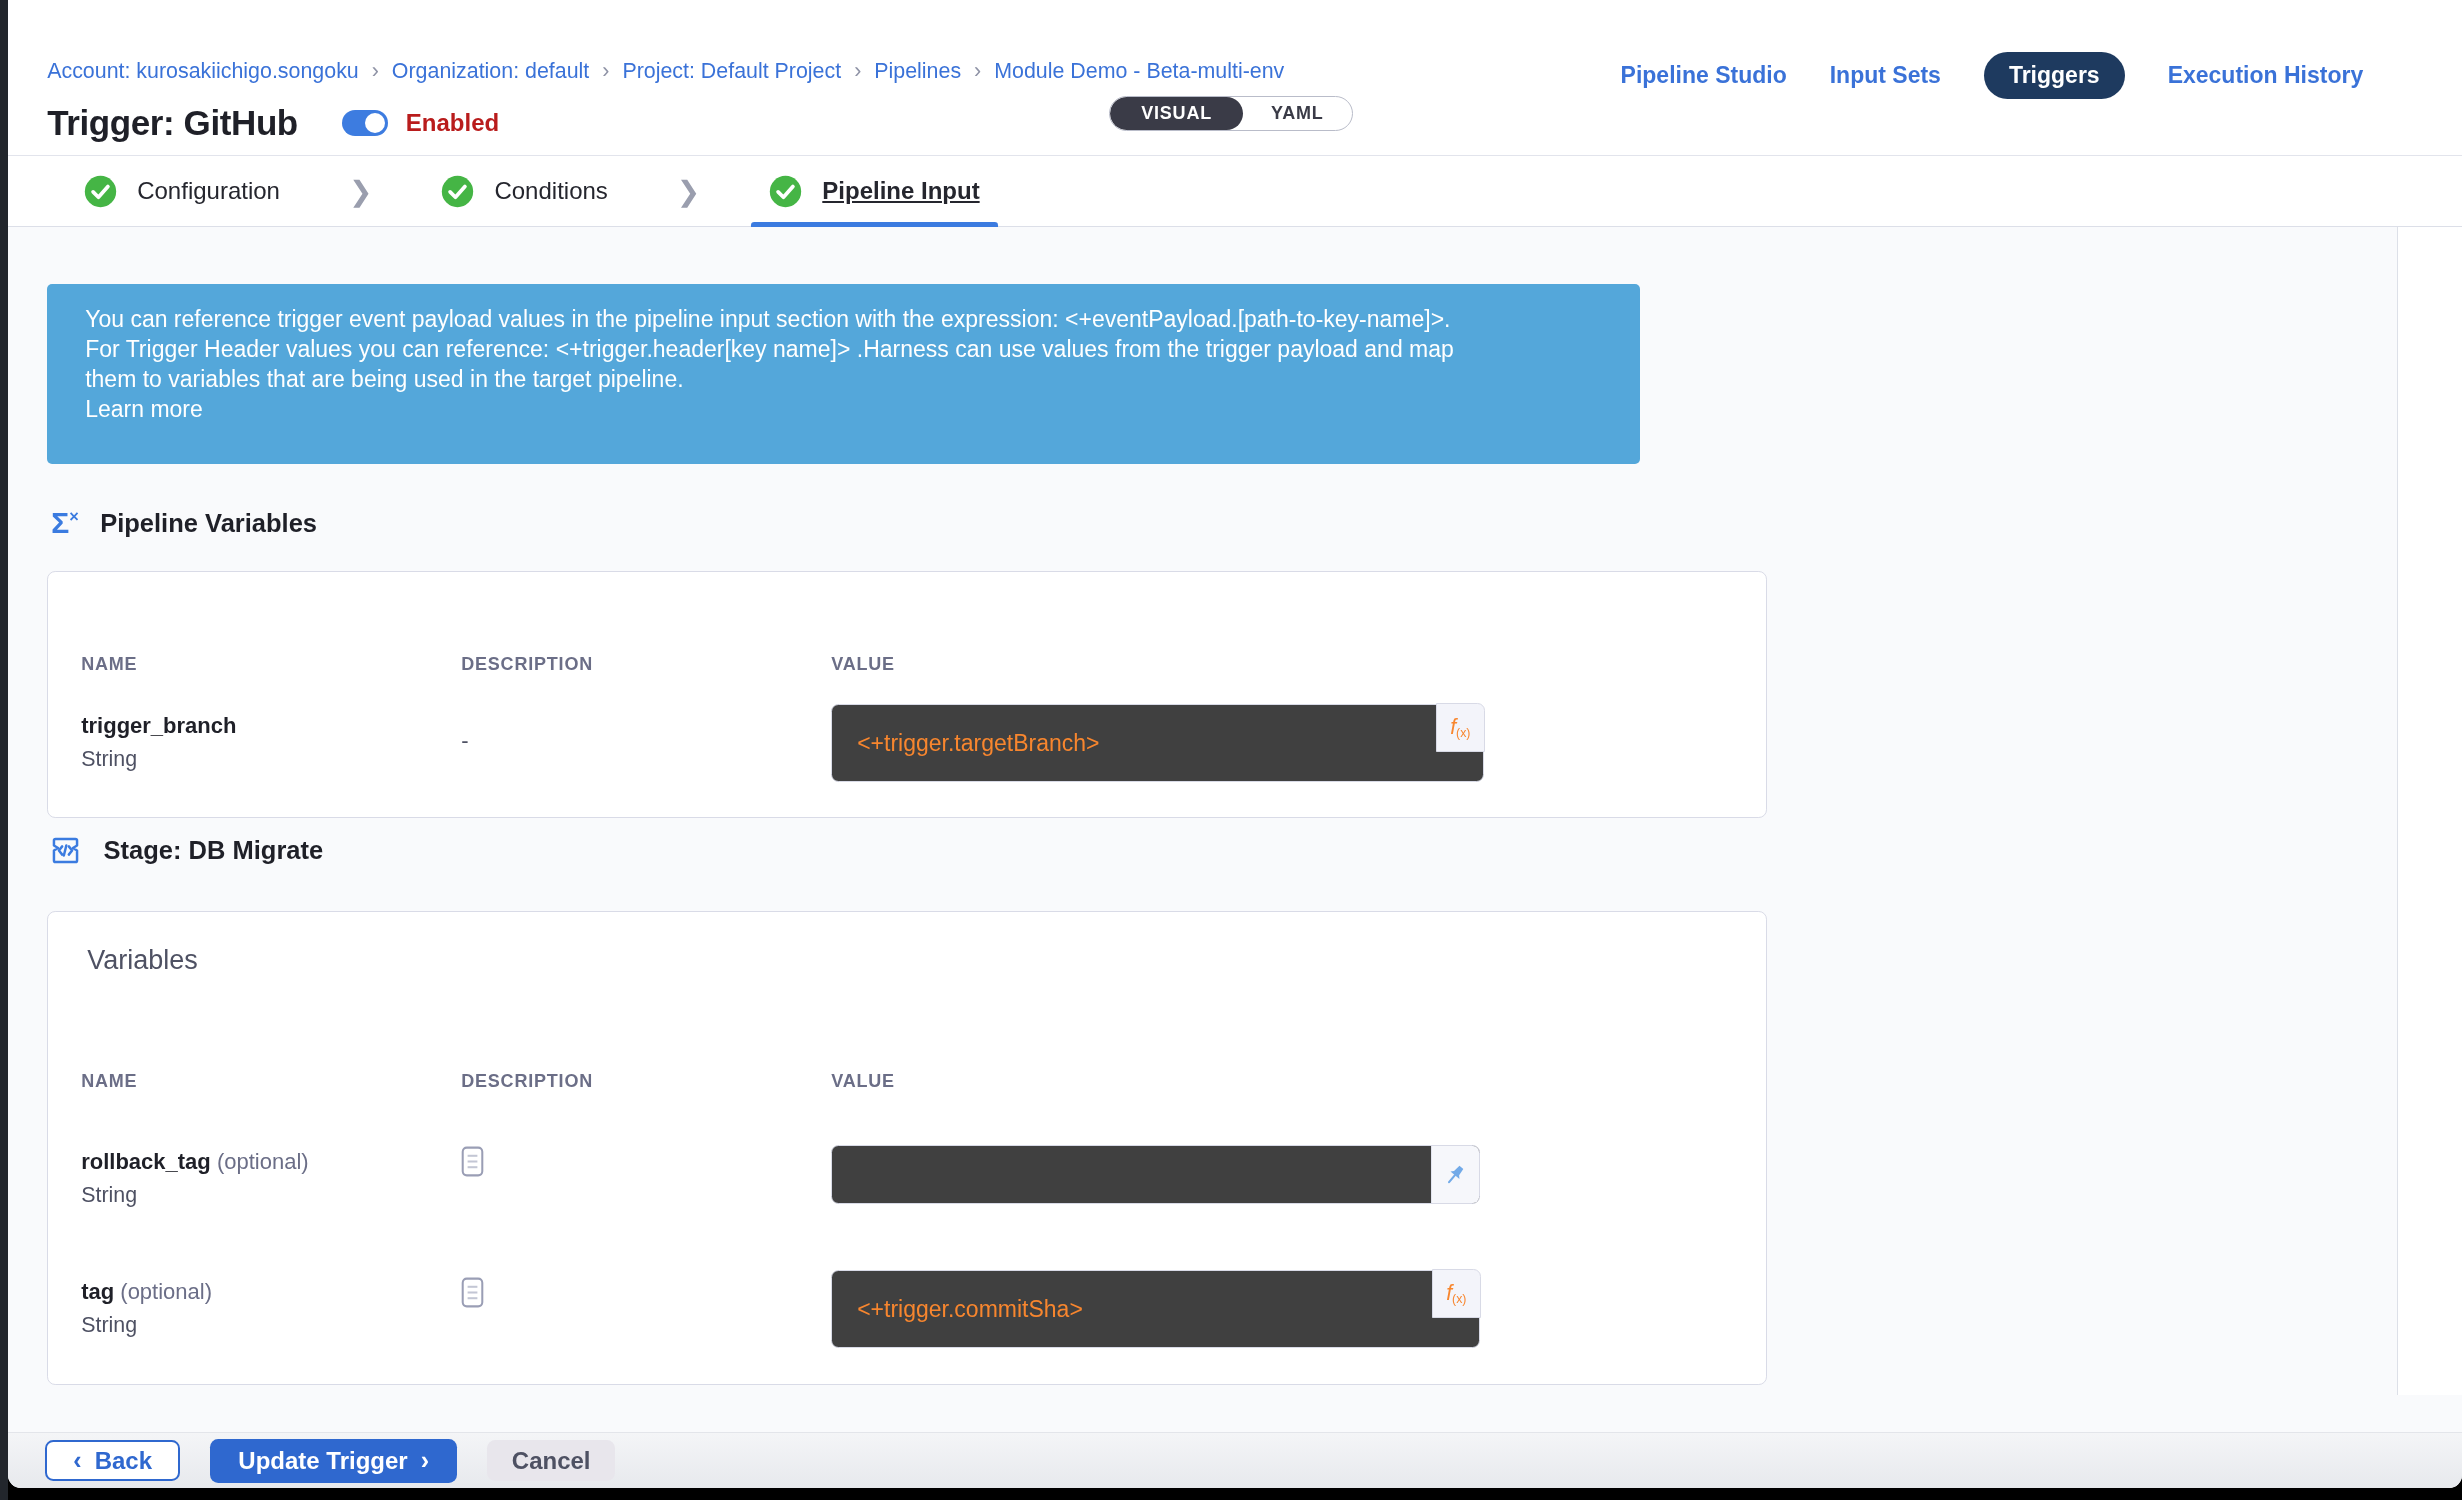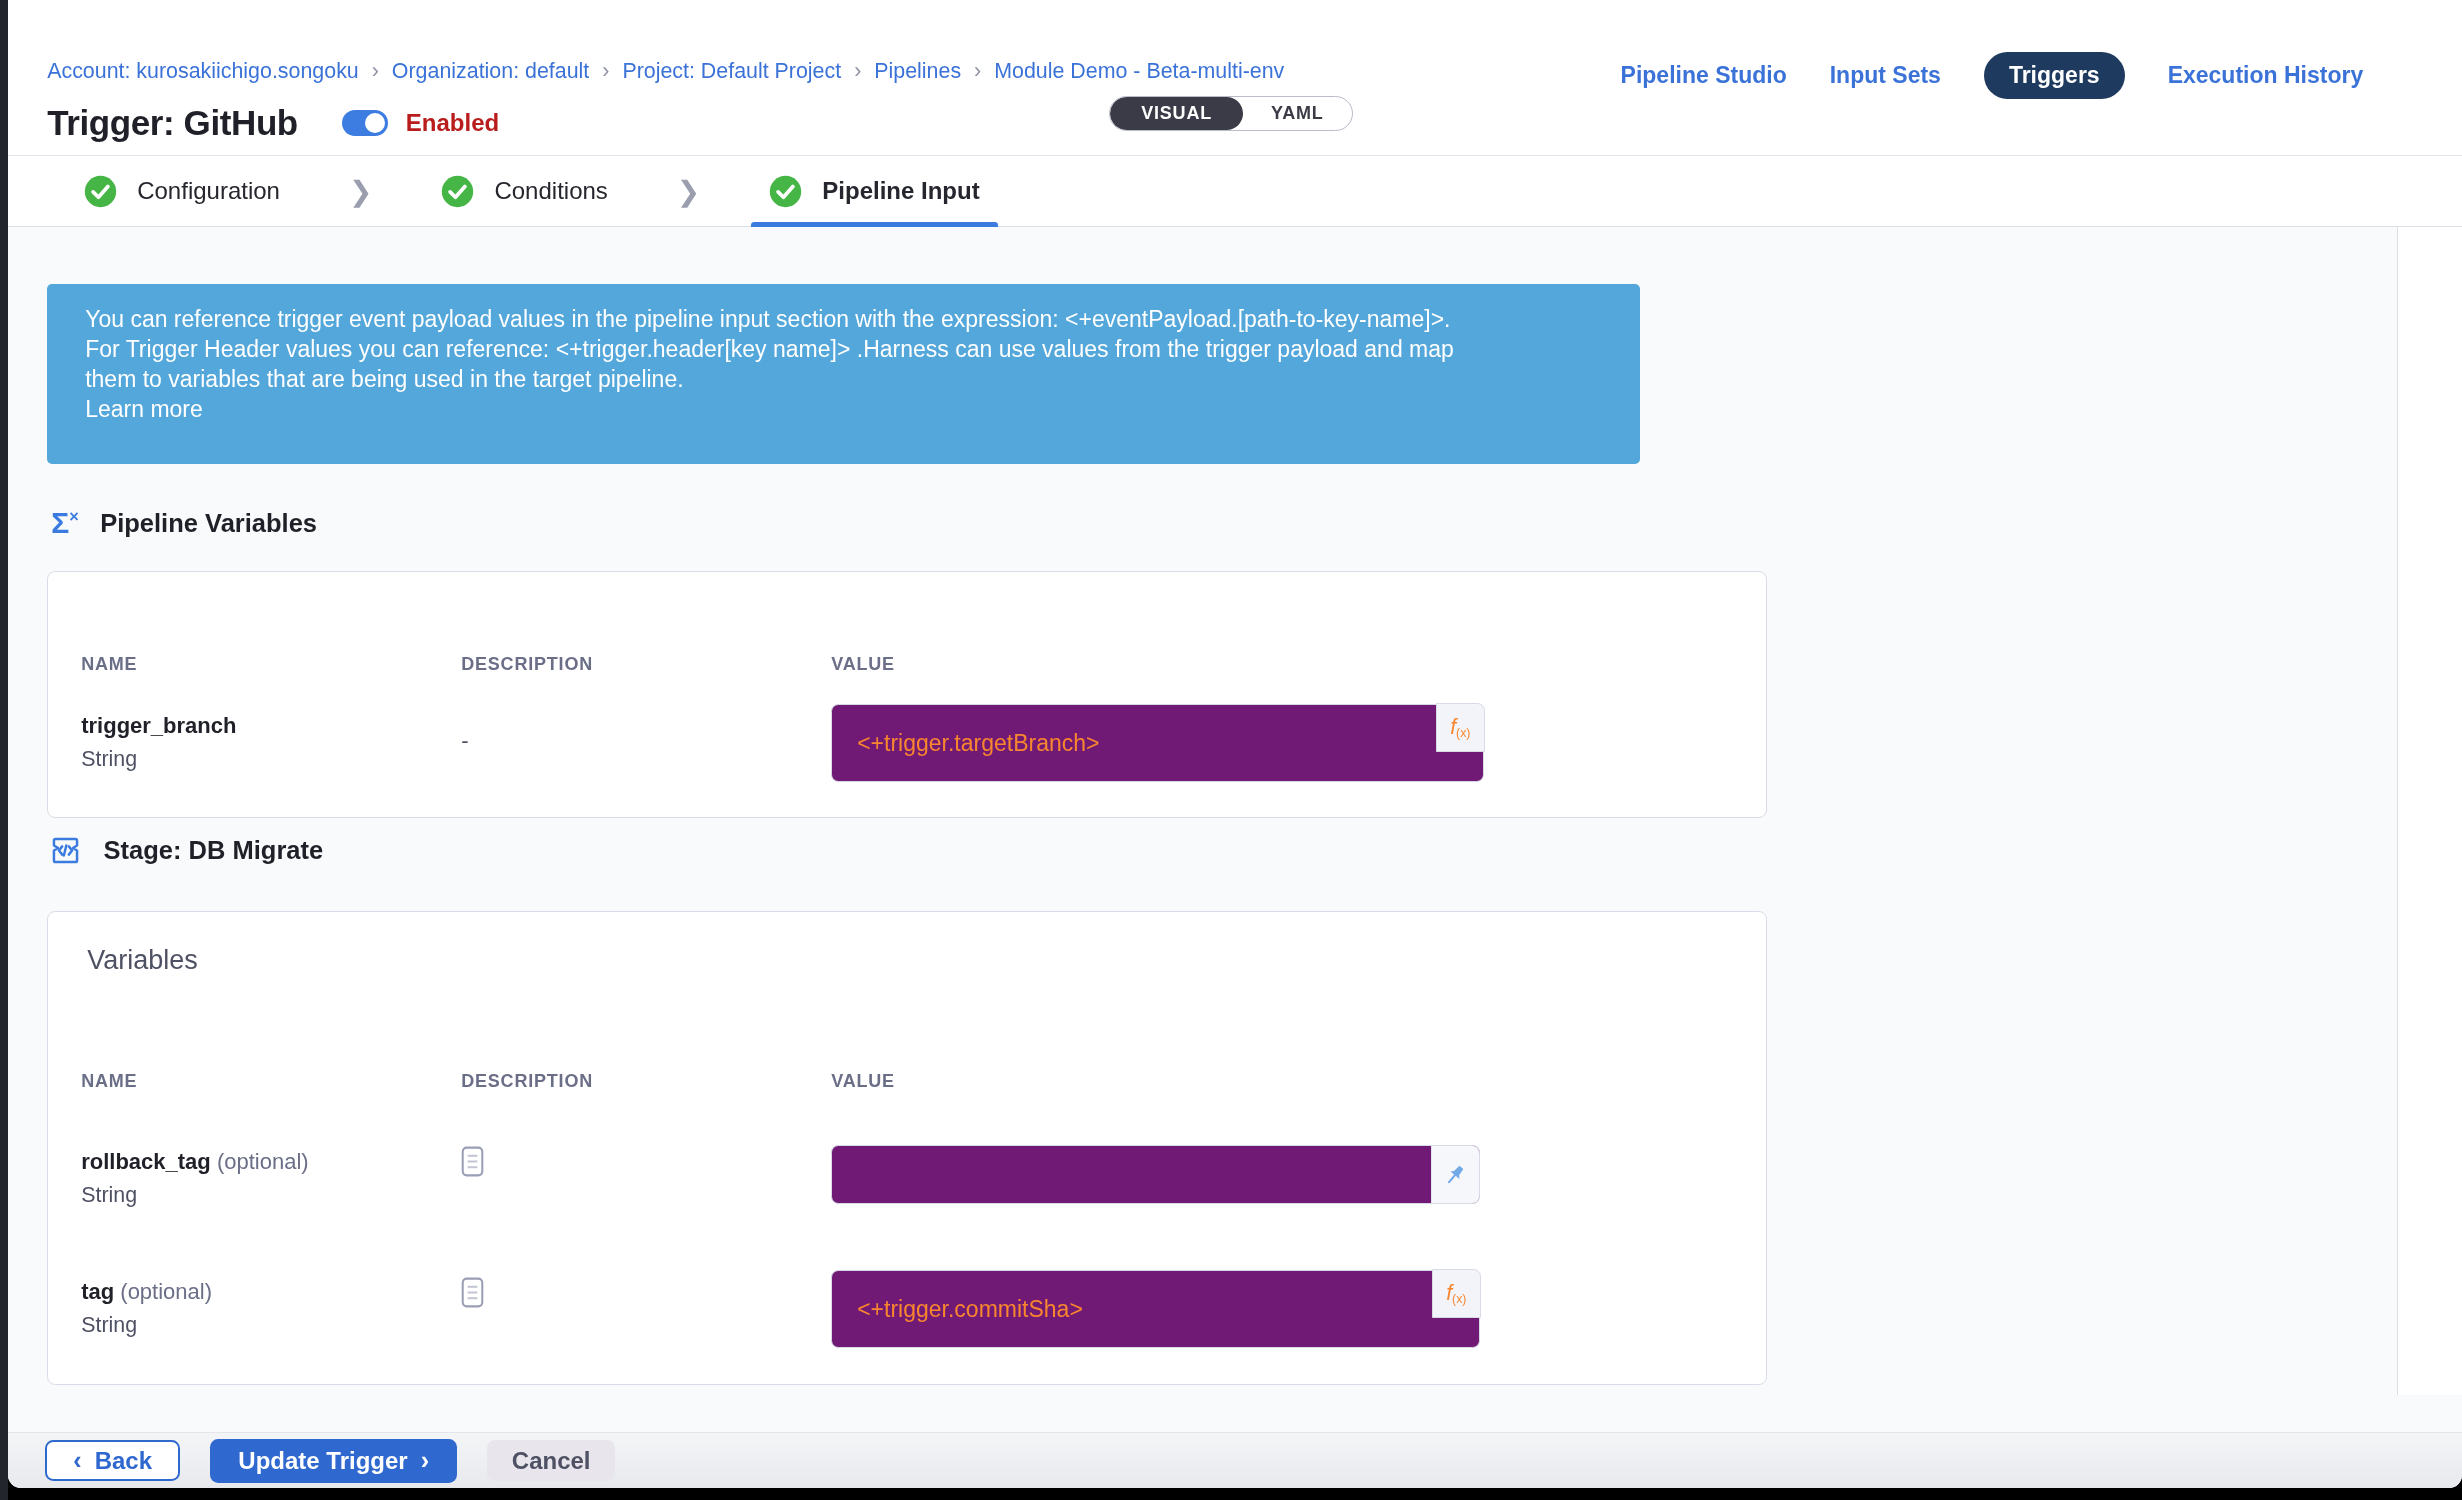--- a/index.html
+++ b/index.html
@@ -34,21 +34,21 @@
   .mode-seg { font-size:18px; font-weight:700; letter-spacing:0.8px; padding:0 28px; display:flex;
               align-items:center; color:#3a3b47; cursor:pointer; }
   .mode-seg.selected { background:#3a3b47; color:#fff; border-radius:821px; padding:0 31px; }
 
   
   .wizard-bar { position:absolute; left:0; top:155px; width:100%; height:72px; background:#fff;
                 border-top:1.6px solid #e2e4ec; border-bottom:1.6px solid #dcdfe8;
                 display:flex; align-items:center; padding-left:58px; }
   .wtab { position:relative; display:flex; align-items:center; gap:20px; padding:0 18px; height:100%;
           font-size:24px; color:#25262e; cursor:pointer; }
-  .wtab.active { font-weight:700; }
+  .wtab.active { font-weight:700;text-decoration:underline; }
   .wtab.active .underline { position:absolute; left:0; right:0; bottom:-1.6px; height:5.8px;
                             background:#3b7be0; border-radius:3.3px 3.3px 0 0; }
   .wtab-sep { color:#9a9eae; font-size:28px; margin:0 51px; font-weight:400; }
   .check-icon { width:33px; height:33px; flex:none; }
 
   
   .content { position:absolute; left:0; top:227px; width:100%; height:1205px; background:#f9fafc; }
   .right-gutter { position:absolute; right:0; top:0; width:65px; height:1168px; background:#fff;
                   border-left:1.6px solid #dde0e8; }
 
@@ -69,21 +69,21 @@
               color:#6b6e87; }
   .col-name { position:absolute; left:33px; }
   .col-desc { position:absolute; left:413px; }
   .col-value { position:absolute; left:783px; }
 
   .var-name { font-size:22px; font-weight:700; color:#1f2028; }
   .var-name .opt { font-weight:400; color:#6b6e87; }
   .var-type { font-size:21.4px; color:#4e5163; margin-top:8.2px; }
   .desc-dash { font-size:22px; color:#4e5163; }
 
-  .value-box { position:absolute; background:#701a75; border:1.6px solid #d8dae6; border-radius:7.4px; }
+  .value-box { position:absolute; background:#404040; border:1.6px solid #d8dae6; border-radius:7.4px; }
   .value-box .expr { position:absolute; left:25px; top:50%; transform:translateY(-50%);
                      font-size:23px; color:#f8862e; white-space:nowrap; }
   .fx-seg { position:absolute; right:-1.6px; top:-1.6px; width:49px; height:49px; background:#f3f4fa;
             border:1.6px solid #d8dae6; border-radius:0 7.4px 0 0; display:flex; align-items:center;
             justify-content:center; color:#f8862e; cursor:pointer; }
   .fx-seg .fx-f { font-size:21.4px; font-style:italic; }
   .fx-seg .fx-sub { font-size:12.3px; margin-top:10px; }
   .pin-seg { position:absolute; right:0; top:0; bottom:0; width:48px; border-left:1.6px solid #e2e4ee;
              display:flex; align-items:center; justify-content:center; cursor:pointer;
              background:#f6f7fb; border-radius:0 5.8px 5.8px 0; }

